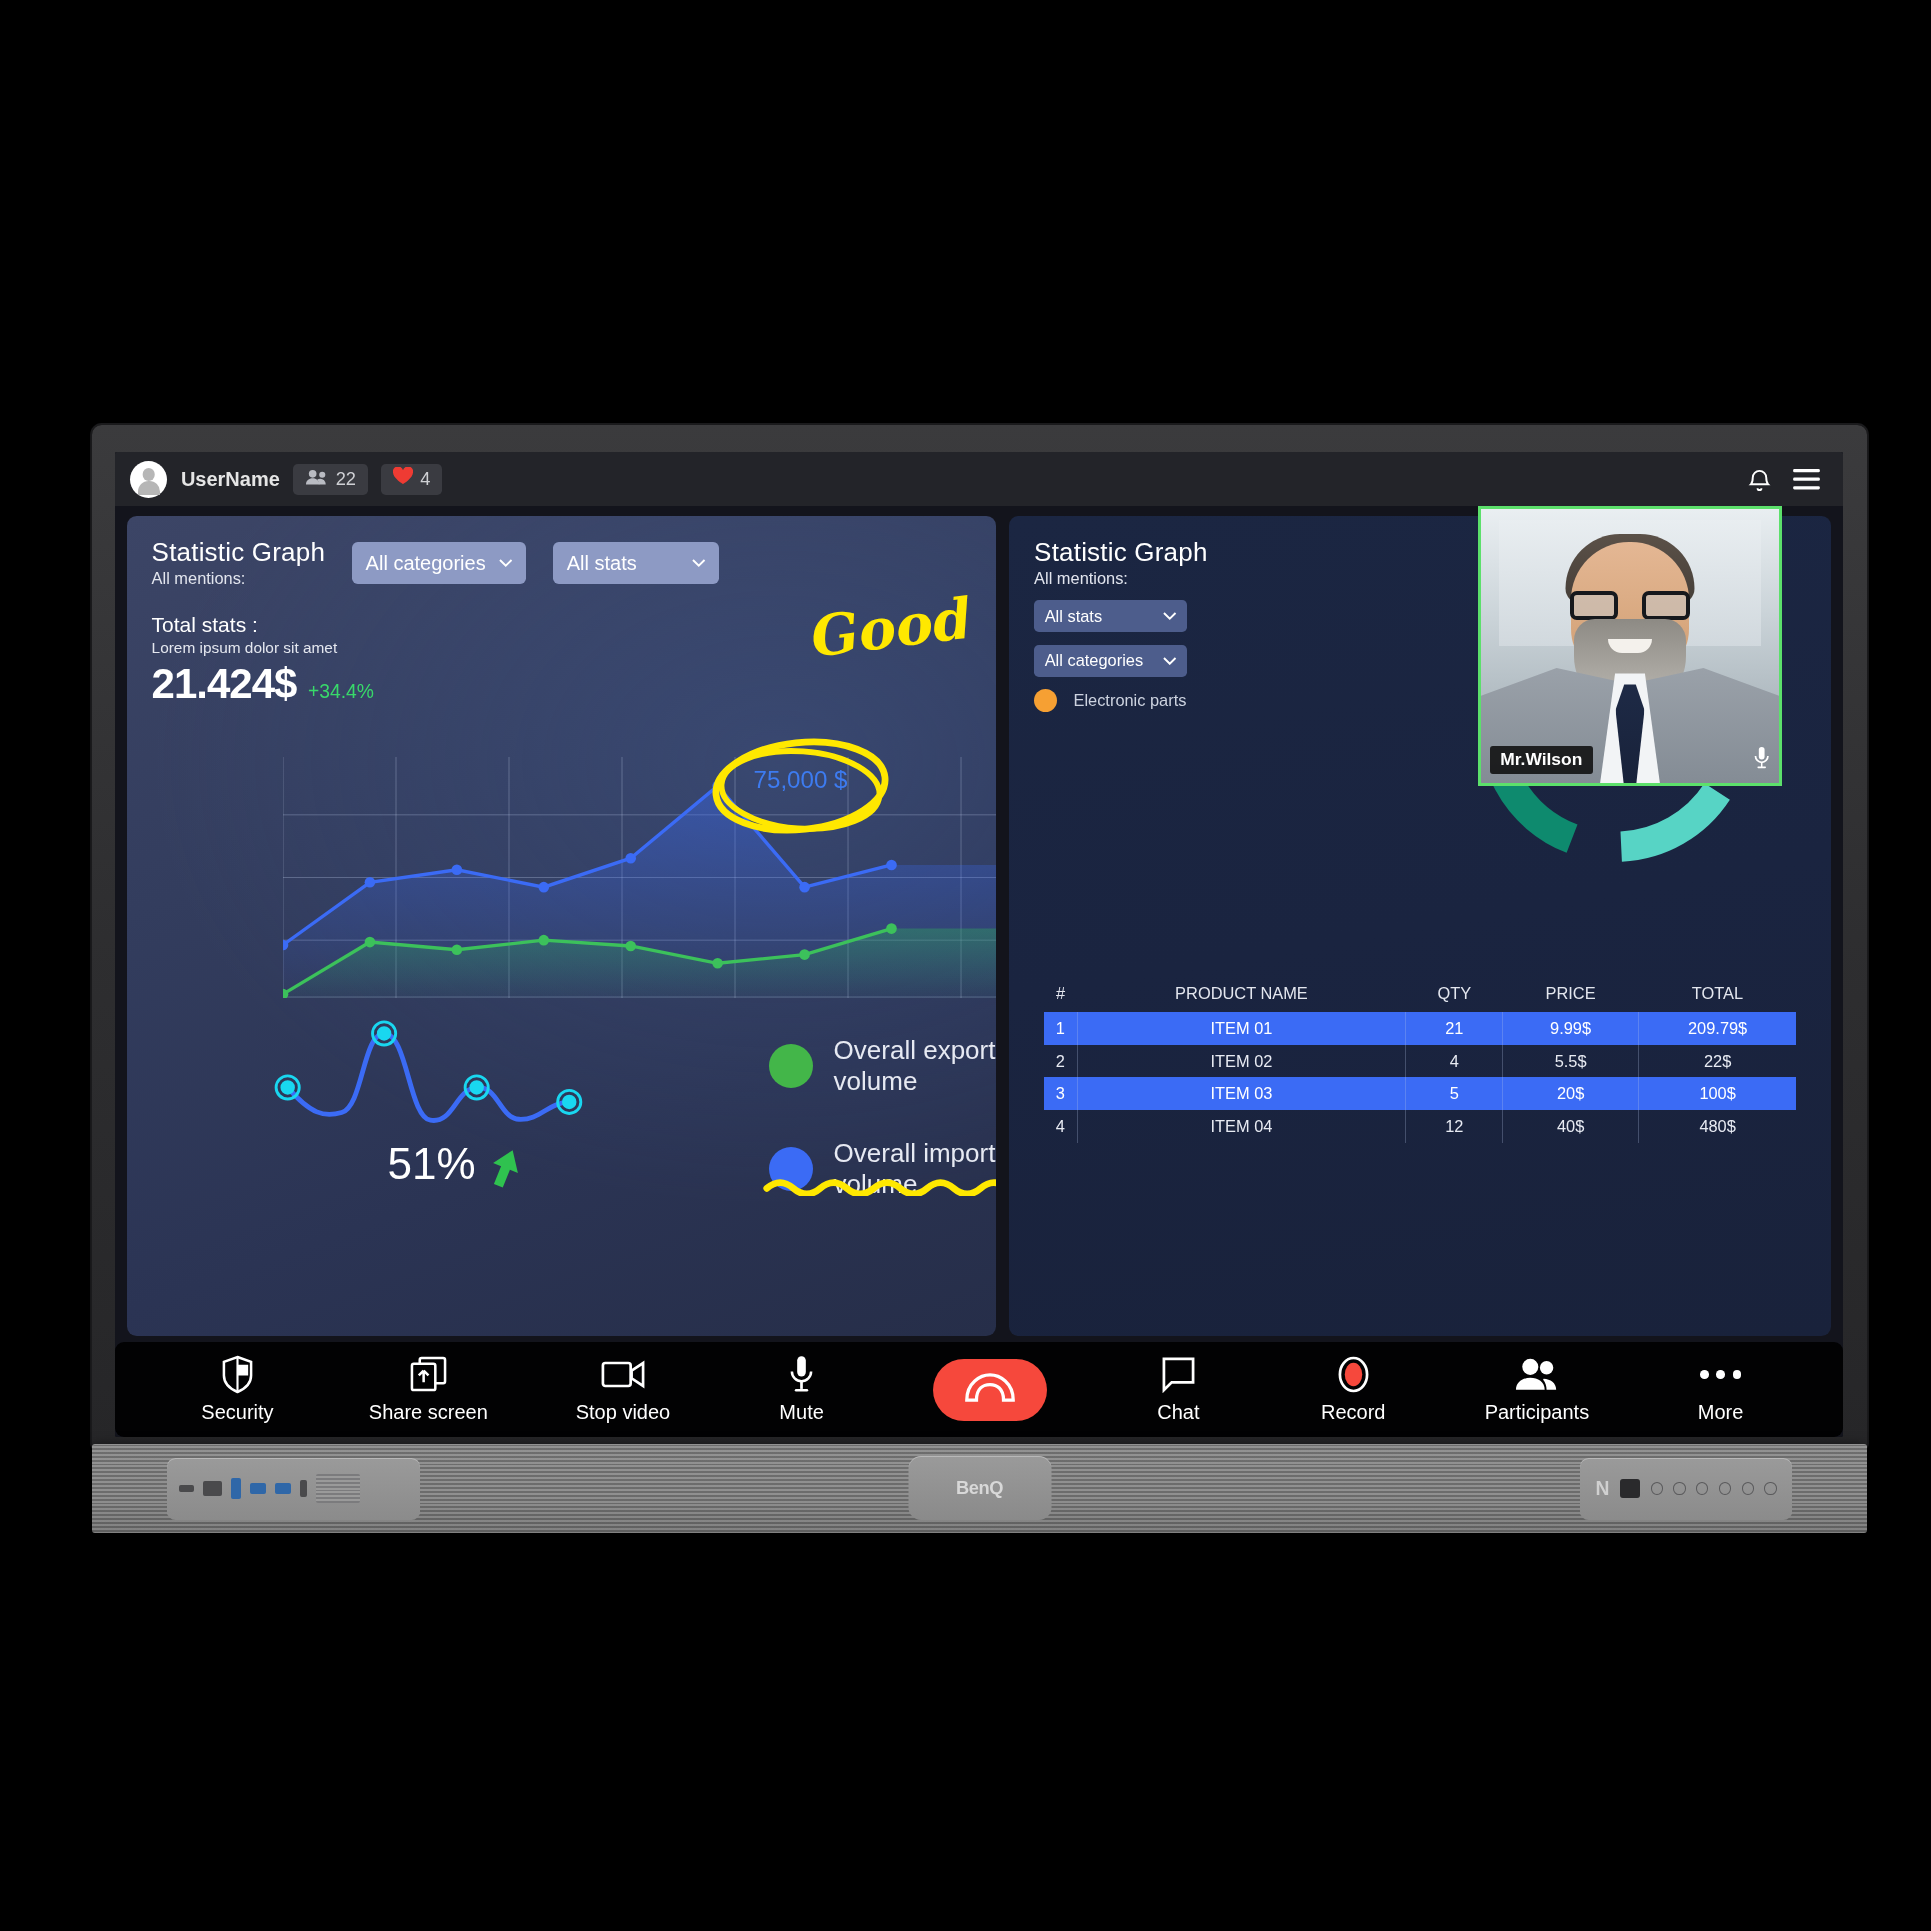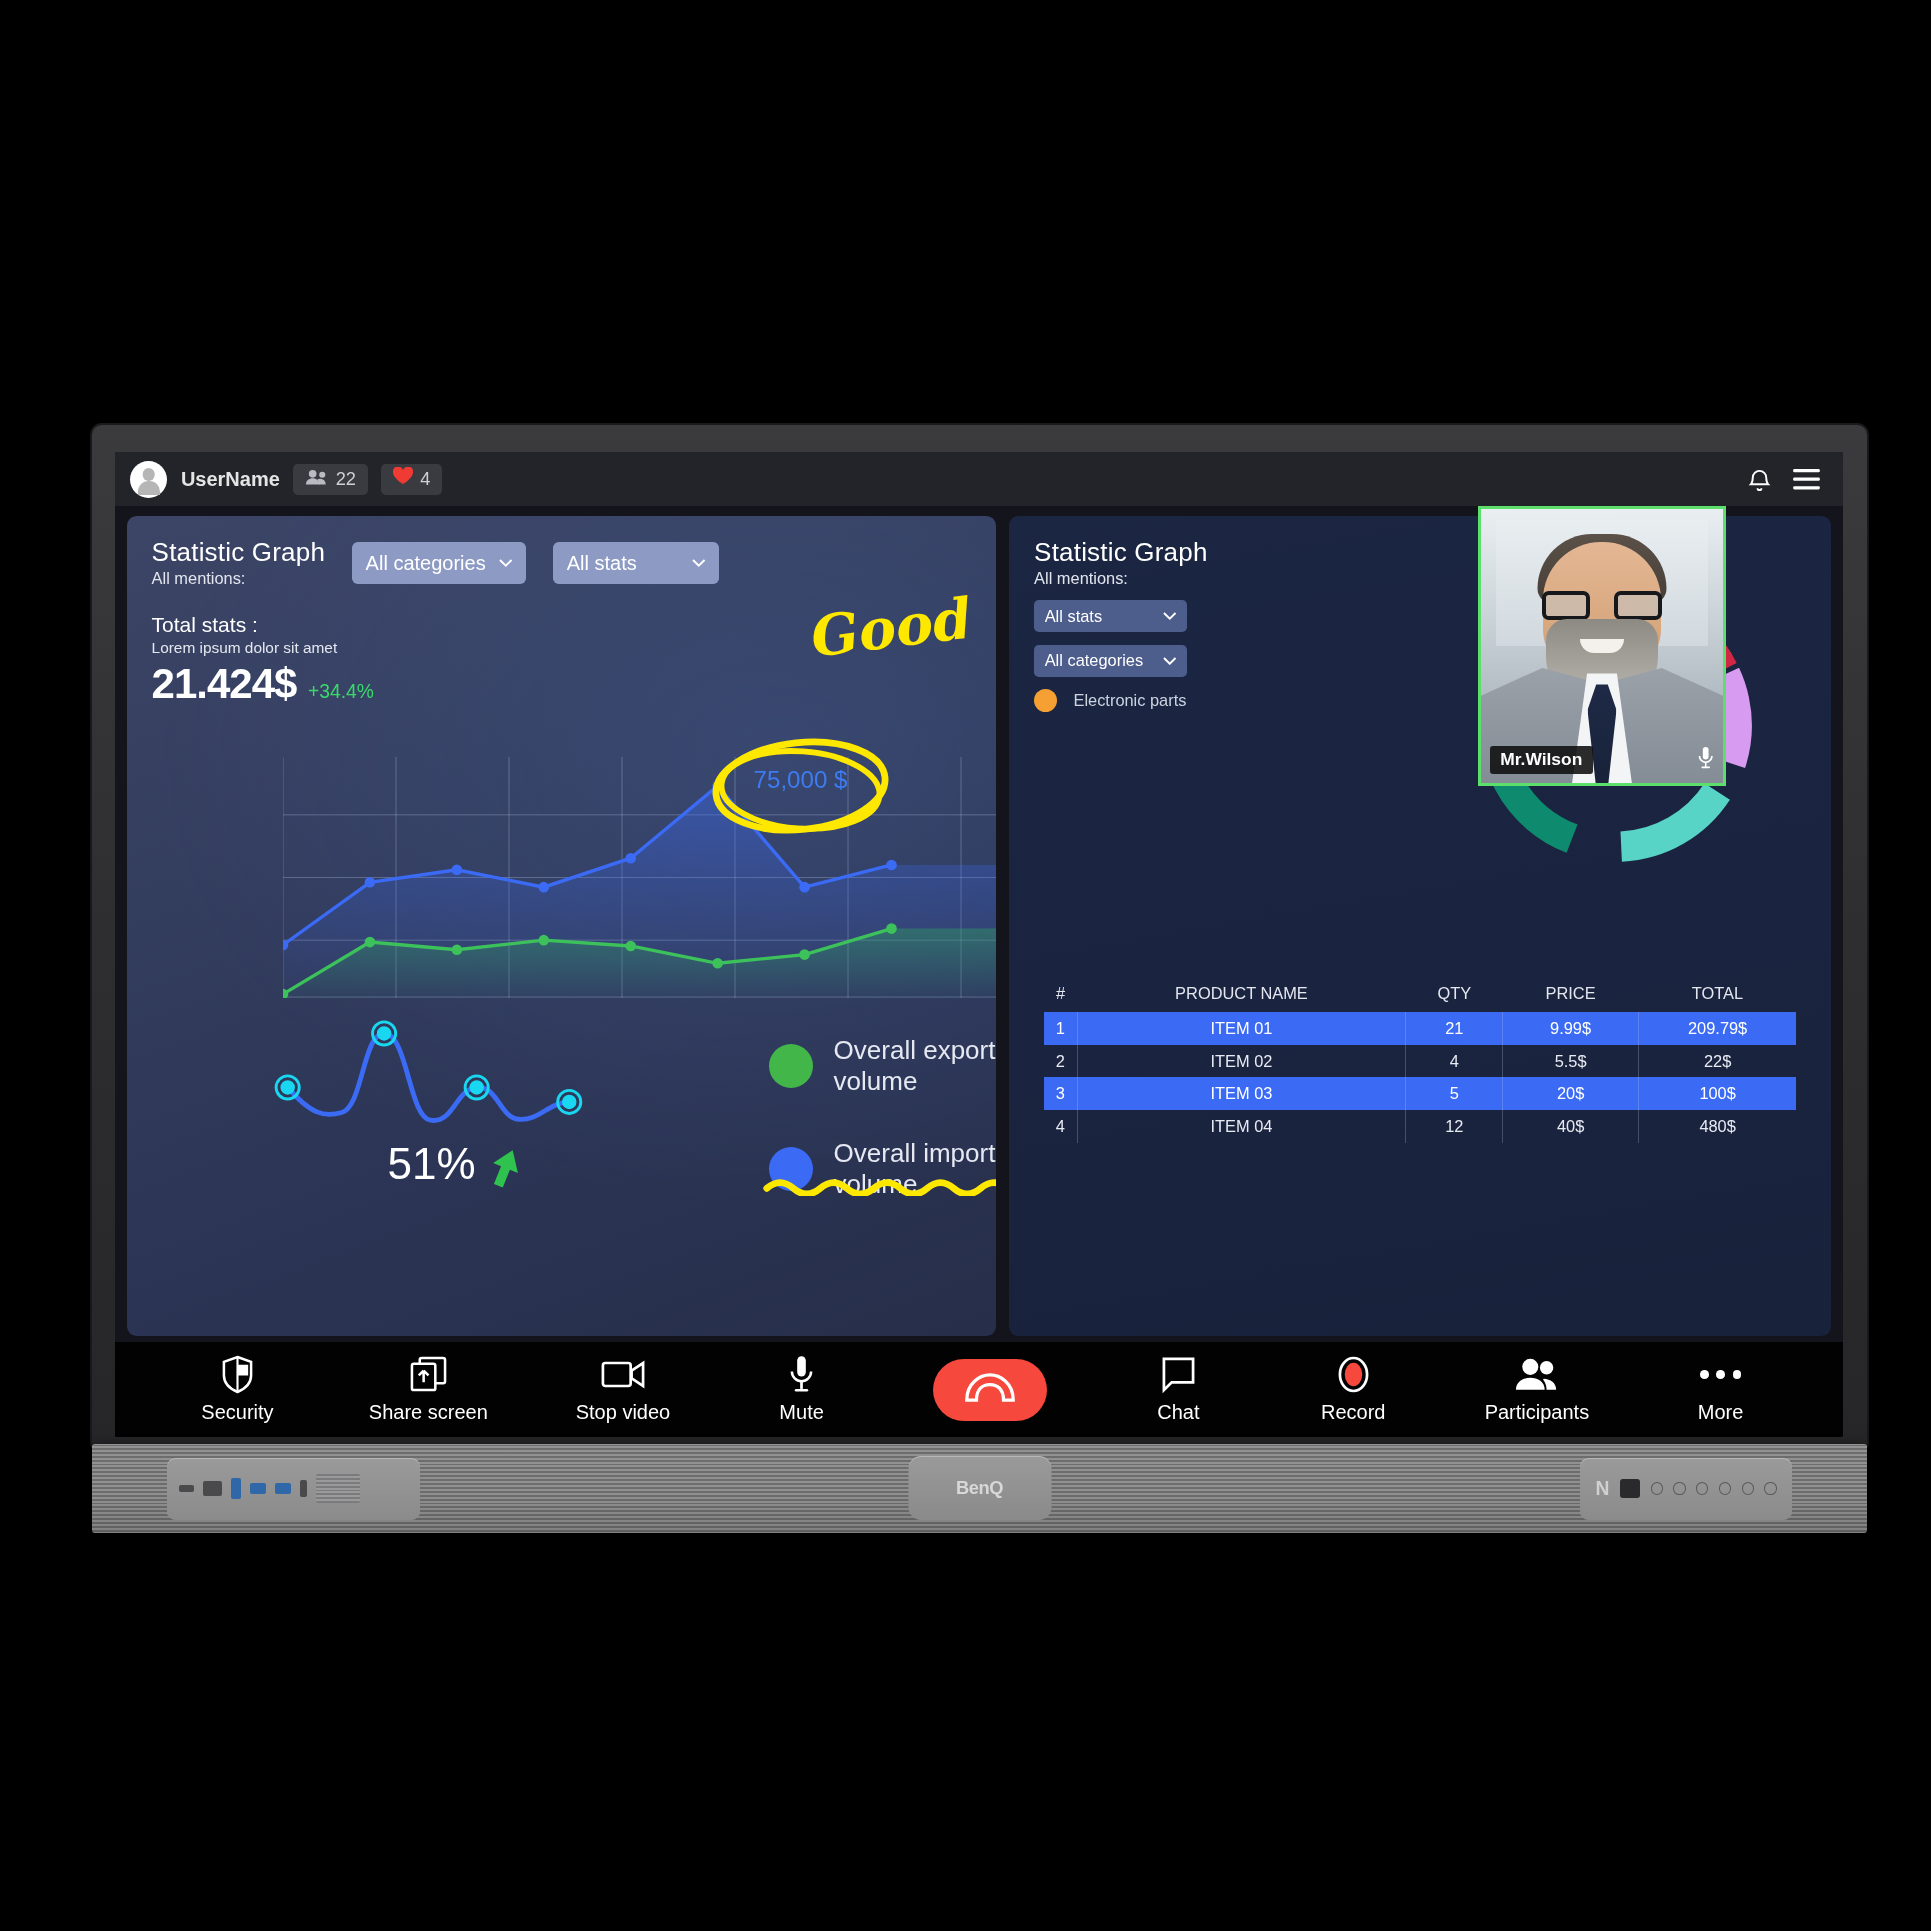--- a/index.html
+++ b/index.html
@@ -146,21 +146,21 @@
   table.prod { position:absolute; left:35px; right:35px; top:463px; border-collapse:collapse; width:calc(100% - 70px); }
   table.prod th { color:#e4e7ef; font-size:16.4px; font-weight:400; padding:5.8px 3.9px 8.7px 3.9px; }
   table.prod td { color:#e8ebf3; font-size:16.4px; text-align:center; padding:6.8px 3.9px; }
   table.prod td.idx { width:33px; }
   table.prod tr.hl td { background:#3b6bf5; color:#fff; }
   table.prod tr.hl td.idx { background:#3b6bf5; }
   table.prod tbody tr td:nth-child(n+2) { border-left:1px solid rgba(180,195,230,.28); }
 
   
   .video-tile {
-    position:absolute; left:1500px; top:506px; width:248px; height:280px;
+    position:absolute; left:1500px; top:506px; width:304px; height:280px;
     border:3.9px solid #5ce06b; overflow:hidden; z-index:40;
     background:linear-gradient(160deg,#cfd5d8 0%, #b9c2c6 40%, #9aa5ab 100%);
     text-align:center;
   }
   .vt-bg { position:absolute; inset:0;
     background:
       linear-gradient(180deg, rgba(235,240,243,.95) 0%, rgba(205,214,219,.9) 38%, rgba(150,162,170,.9) 100%);
   }
   .vt-win { position:absolute; left:6%; top:4%; width:88%; height:46%;
     background:linear-gradient(180deg,#e9eef1,#d4dbe0); opacity:.85; }
@@ -190,21 +190,21 @@
     clip-path: polygon(30% 0, 70% 0, 100% 26%, 72% 100%, 28% 100%, 0 26%); }
   .vt-name {
     position:absolute; left:8.7px; bottom:8.7px; background:rgba(15,15,15,.88);
     color:#fff; font-size:17.4px; font-weight:bold; padding:3.9px 10.6px; border-radius:2.9px;
   }
   .vt-mic { position:absolute; right:9.7px; bottom:9.7px; }
 
   
   .toolbar {
     flex:0 0 95px; background:#020203; display:flex; align-items:center;
-    justify-content:space-around; padding:0 35px;
+    justify-content:space-around; padding:0 35px;border-radius:9px;
   }
   .tb-item { display:flex; flex-direction:column; align-items:center; gap:7.7px; min-width:87px; cursor:pointer; }
   .tb-lbl { color:#fff; font-size:20px; }
   .tb-icon { height:39px; display:flex; align-items:center; justify-content:center; }
   .endcall {
     width:114px; height:62px; border-radius:31px; background:#f6483c;
     display:flex; align-items:center; justify-content:center; cursor:pointer;
   }
   .dots { display:flex; gap:7.7px; align-items:center; height:39px; }
   .dots i { width:8.7px; height:8.7px; border-radius:50%; background:#fff; display:block; }

